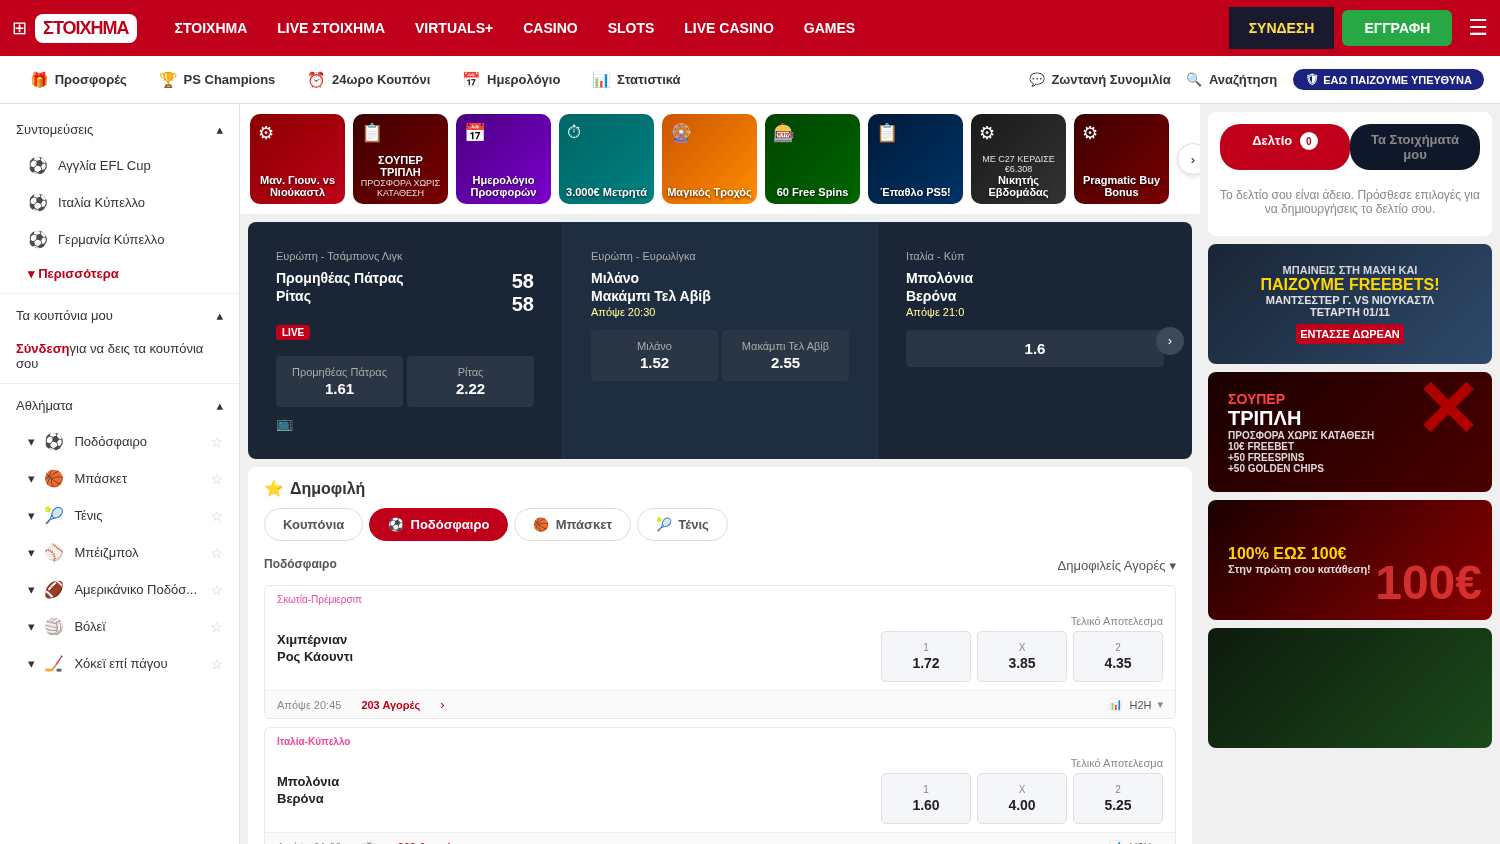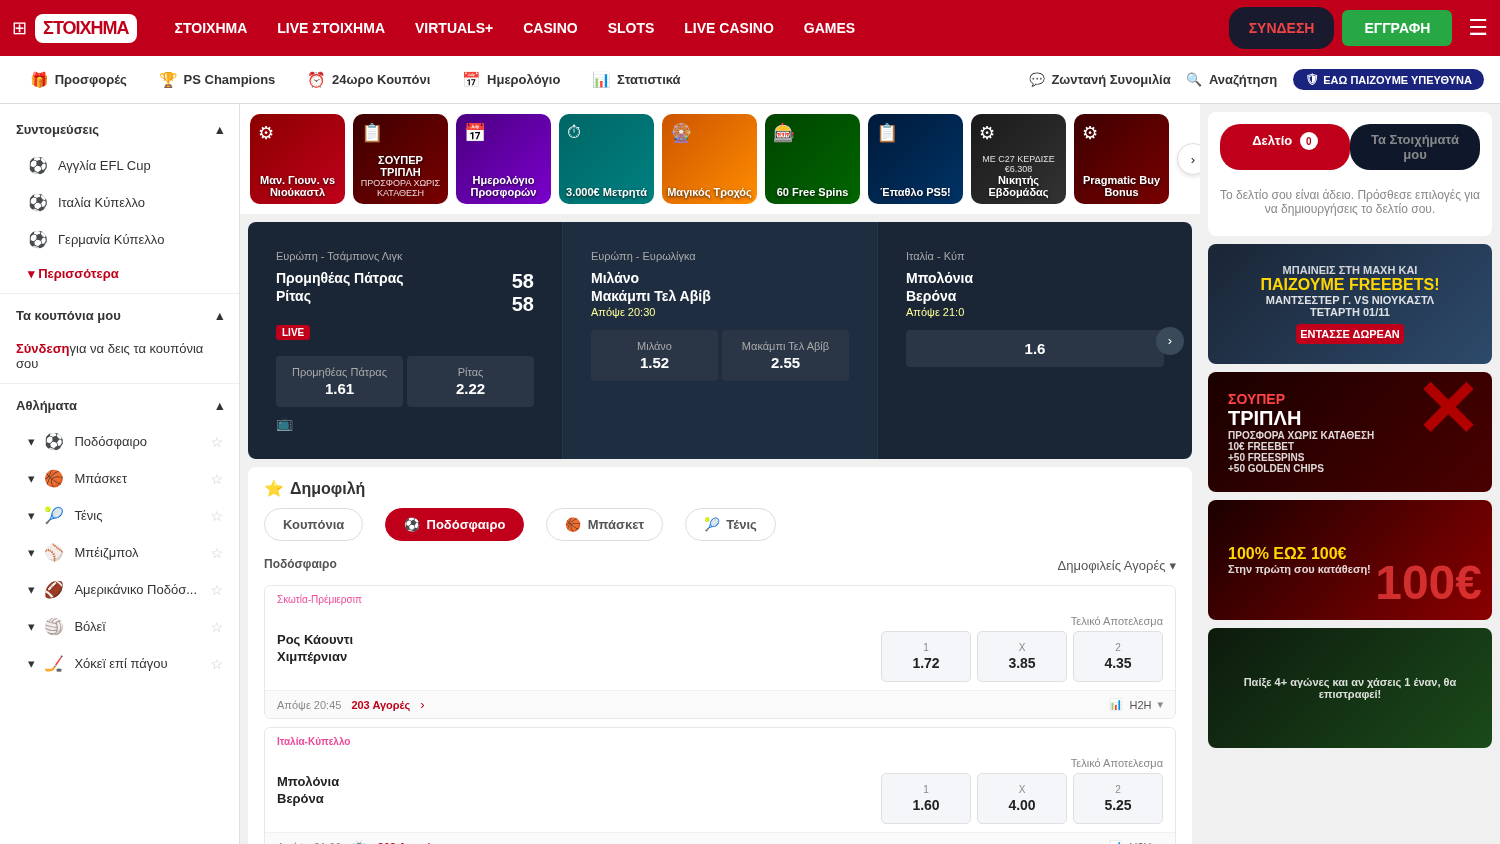--- a/index.html
+++ b/index.html
@@ -25,21 +25,21 @@
     }
     .logo-text { color: #c0001a; font-weight: 900; font-size: 18px; letter-spacing: -1px; }
     .nav-links { display: flex; align-items: center; gap: 2px; flex: 1; }
     .nav-link {
       color: #fff; font-weight: 700; font-size: 14px; padding: 8px 14px;
       cursor: pointer; white-space: nowrap; text-decoration: none;
       border-radius: 4px;
     }
     .nav-right { display: flex; align-items: center; gap: 8px; margin-left: auto; }
     .btn-login {
-      background: #1a1a2e; color: #ef4444; border: none; border-radius: 16px;
+      background: #1a1a2e; color: #fde047; border: none; border-radius: 0;
       padding: 13px 20px; font-weight: 700; font-size: 14px; cursor: pointer;
     }
     .btn-register {
       background: #28a745; color: #fff; border: none; border-radius: 6px;
       padding: 10px 22px; font-weight: 700; font-size: 14px; cursor: pointer;
     }
     .menu-icon { color: #fff; font-size: 22px; cursor: pointer; margin-left: 8px; }
     .grid-icon { color: #fff; font-size: 18px; cursor: pointer; margin-right: 8px; }
 
     
@@ -70,21 +70,21 @@
     
     .main-layout { display: flex; width: 100%; min-height: 740px; }
 
     
     .sidebar {
       width: 240px; background: #fff; border-right: 1px solid #e0e0e0;
       flex-shrink: 0; padding: 8px 0;
     }
     .sidebar-section-header {
       display: flex; align-items: center; justify-content: space-between;
-      padding: 10px 16px; cursor: pointer; font-weight: 700; font-size: 13px; color: #333;
+      padding: 10px 16px; cursor: pointer; font-weight: 400; font-size: 13px; color: #333;
     }
     .sidebar-item {
       display: flex; align-items: center; gap: 10px;
       padding: 9px 16px 9px 28px; cursor: pointer; color: #333; font-size: 13px;
     }
     .sidebar-item .sport-icon { font-size: 16px; }
     .sidebar-item .fav-icon { margin-left: auto; color: #ccc; font-size: 14px; }
     .sidebar-more {
       padding: 8px 16px 8px 28px; color: #c0001a; font-weight: 600; cursor: pointer; font-size: 13px;
     }
@@ -144,21 +144,21 @@
     .featured-bet-btn .odds { font-size: 15px; font-weight: 700; color: #fff; }
     .featured-time { font-size: 11px; color: #ff9; margin-bottom: 4px; }
     .live-badge { background: #c0001a; color: #fff; font-size: 10px; font-weight: 700; padding: 2px 6px; border-radius: 3px; display: inline-block; margin-bottom: 4px; }
     .tv-icon { font-size: 14px; color: #aaa; }
     .featured-card-middle { background: #1e2d40; }
 
     
     .popular-section { margin: 8px 8px; background: #fff; border-radius: 8px; padding: 12px 16px; }
     .popular-header { display: flex; align-items: center; justify-content: space-between; margin-bottom: 10px; }
     .popular-title { font-size: 16px; font-weight: 700; color: #333; display: flex; align-items: center; gap: 6px; }
-    .popular-tabs { display: flex; gap: 22px; margin-bottom: 12px; }
+    .popular-tabs { display: flex; gap: 6px; margin-bottom: 12px; }
     .popular-tab {
       padding: 8px 18px; border-radius: 20px; border: 1px solid #ddd;
       cursor: pointer; font-size: 13px; font-weight: 600; color: #555;
       display: flex; align-items: center; gap: 6px;
     }
     .popular-tab.active { background: #c0001a; color: #fff; border-color: #c0001a; }
 
     
     .match-section-header { font-size: 10px; color: #ec4899; margin-bottom: 6px; }
     .match-row {
@@ -167,21 +167,21 @@
     .match-teams { flex: 1; }
     .match-team { font-size: 13px; font-weight: 600; color: #222; margin-bottom: 2px; }
     .result-header { font-size: 11px; color: #888; text-align: right; margin-bottom: 4px; }
     .odds-row { display: flex; gap: 6px; }
     .odds-btn {
       background: #f5f6fa; border: 1px solid #e0e0e0; border-radius: 5px;
       padding: 10px 0; text-align: center; width: 90px; cursor: pointer; flex-shrink: 0;
     }
     .odds-btn .odds-label { font-size: 10px; color: #888; display: block; margin-bottom: 2px; }
     .odds-btn .odds-val { font-size: 14px; font-weight: 700; color: #222; }
-    .match-footer { display: flex; align-items: center; padding: 6px 12px; gap: 10px; border-top: 1px solid #f0f0f0; background: #fafafa; }
+    .match-footer { display: flex; align-items: center; padding: 6px 12px; gap: 20px; border-top: 1px solid #f0f0f0; background: #fafafa; }
     .match-time { font-size: 11px; color: #888; }
     .match-markets { font-size: 11px; color: #c0001a; font-weight: 600; cursor: pointer; }
     .match-footer-right { margin-left: auto; display: flex; align-items: center; gap: 6px; font-size: 11px; color: #888; }
     .h2h-link { color: #555; cursor: pointer; font-size: 11px; display: flex; align-items: center; gap: 2px; }
 
     
     .right-panel { width: 300px; background: #f0f0f0; flex-shrink: 0; padding: 8px; }
     .betslip-card { background: #fff; border-radius: 8px; padding: 12px; margin-bottom: 8px; }
     .betslip-tabs { display: flex; gap: 0; margin-bottom: 10px; }
     .betslip-tab {
@@ -515,22 +515,22 @@
           <span class="chevron-down"></span>
         </div>
       </div>
 
       <div class="match-row">
         <div style="padding: 8px 12px 0 12px;">
           <div class="match-section-header">Σκωτία-Πρέμιερσιπ</div>
         </div>
         <div style="display:flex; align-items:center; padding: 4px 12px 8px 12px; gap: 12px;">
           <div class="match-teams">
+            <div class="match-team">Χιμπέρνιαν</div>
             <div class="match-team">Ρος Κάουντι</div>
-            <div class="match-team">Χιμπέρνιαν</div>
           </div>
           <div style="text-align:center; flex-shrink:0;">
             <div class="result-header">Τελικό Αποτελεσμα</div>
             <div class="odds-row">
               <div class="odds-btn">
                 <span class="odds-label">1</span>
                 <span class="odds-val">1.72</span>
               </div>
               <div class="odds-btn">
                 <span class="odds-label">X</span>
@@ -639,18 +639,17 @@
     <div class="promo-card promo-card-3">
       <div style="position:absolute; right:10px; bottom:10px; font-size:48px; font-weight:900; color:#ff4444; opacity:0.7;">100€</div>
       <div class="promo-text" style="left:12px; text-align:left;">
         <div class="main" style="font-size:16px;">100% ΕΩΣ 100€</div>
         <div class="sub">Στην πρώτη σου κατάθεση!</div>
       </div>
     </div>
 
     <div class="promo-card promo-card-4">
       <div class="promo-text">
-        <div class="sub">Παίξε 4+ αγώνες και αν χάσεις 1 έναν, θα επιστραφεί!</div>
       </div>
     </div>
   </aside>
 
 </div>
 
 </body></html>

